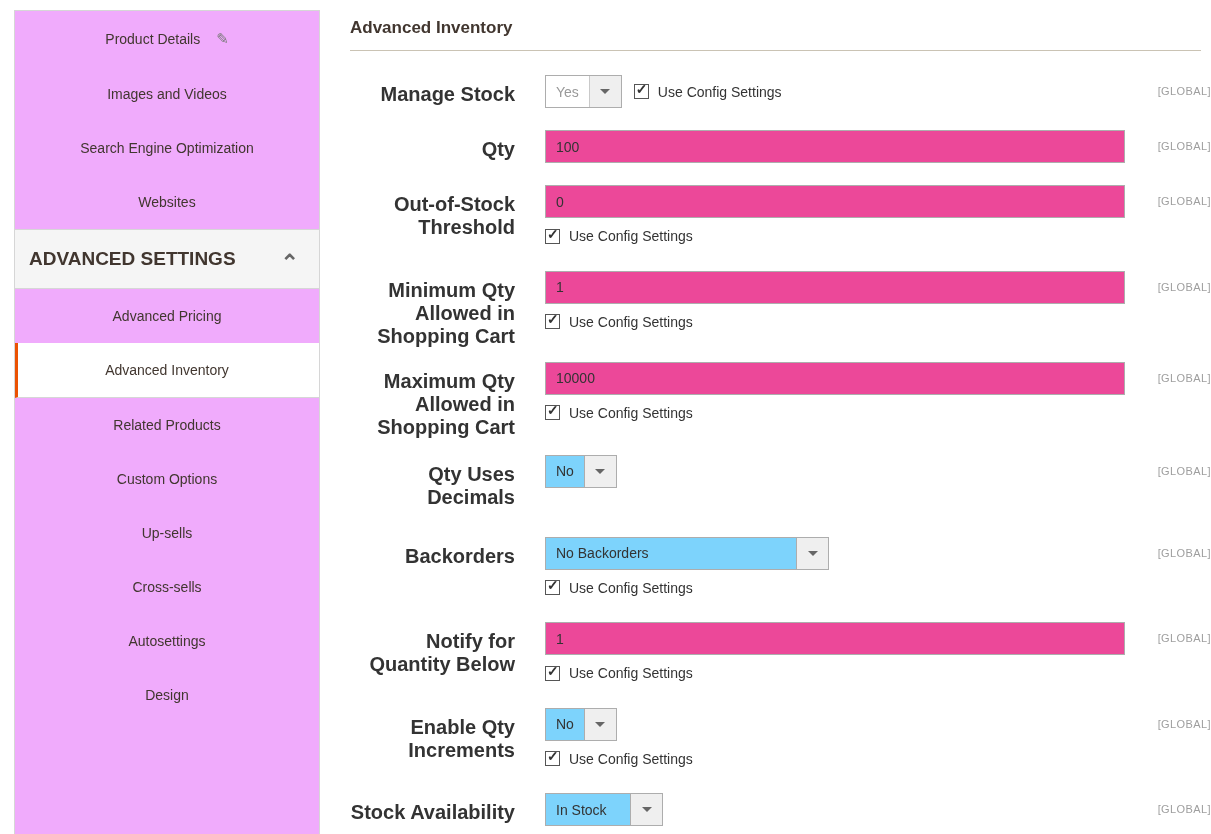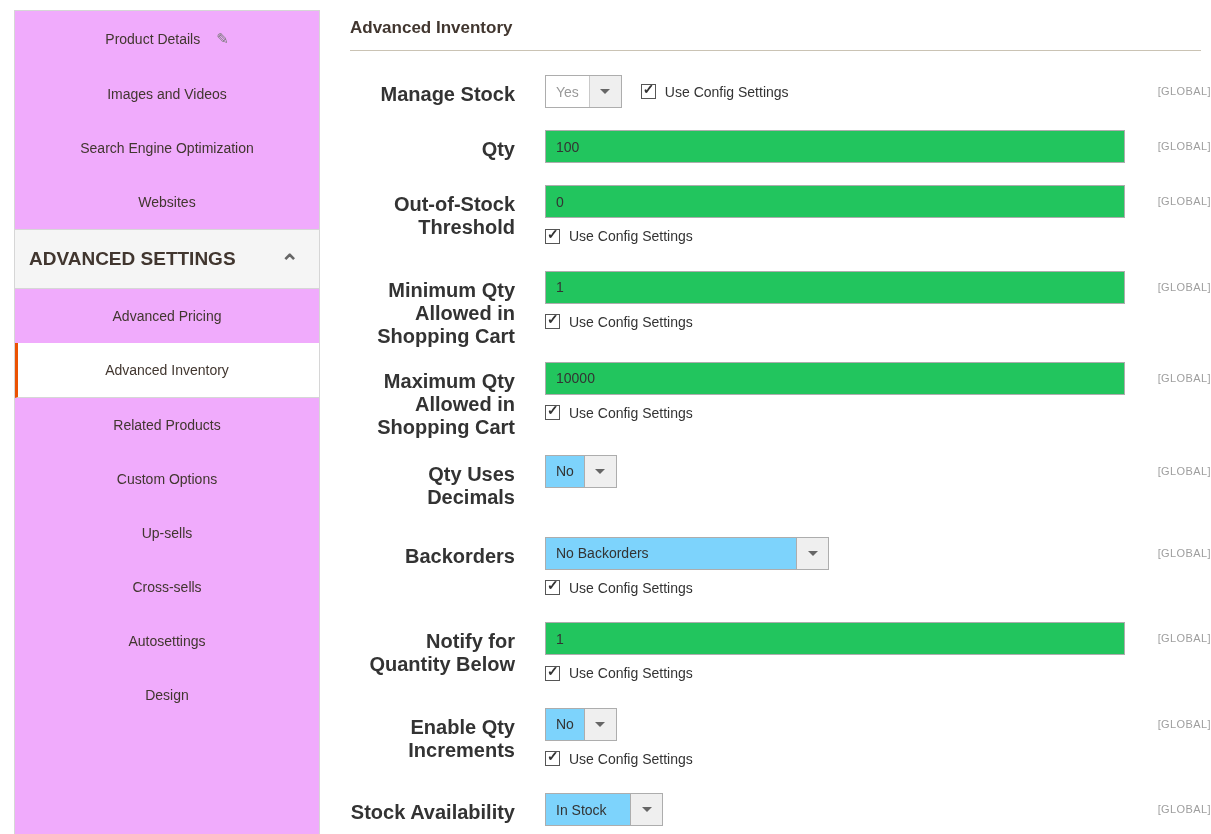--- a/index.html
+++ b/index.html
@@ -89,41 +89,41 @@
   }
   .form-control-wrap {
     flex: 1;
     display: flex;
     flex-direction: column;
     gap: 8px;
   }
   .control-line {
     display: flex;
     align-items: center;
-    gap: 19px;
+    gap: 12px;
   }
   .scope {
     margin-left: 16px;
     color: #9e9e9e;
     font-size: 11px;
     letter-spacing: 0.4px;
     flex-shrink: 0;
     padding-top: 10px;
     width: 70px;
     text-align: right;
   }
 
   
   .text-input {
     height: 33px;
     border: 1px solid #adadad;
     padding: 0 10px;
     font-size: 14px;
     color: #333;
-    background: #22c55e;
+    background: #ec4899;
     width: 580px;
   }
 
   .select {
     display: inline-flex;
     align-items: stretch;
     height: 33px;
     border: 1px solid #adadad;
     background: #7dd3fc;
     cursor: pointer;

